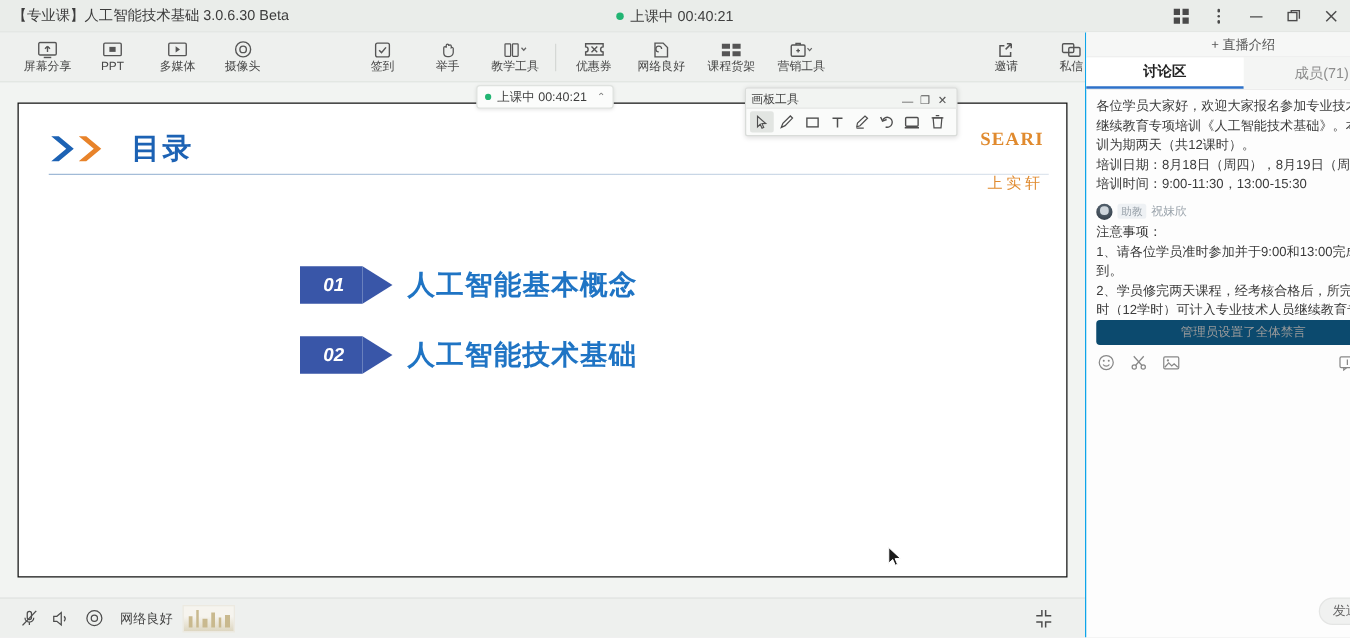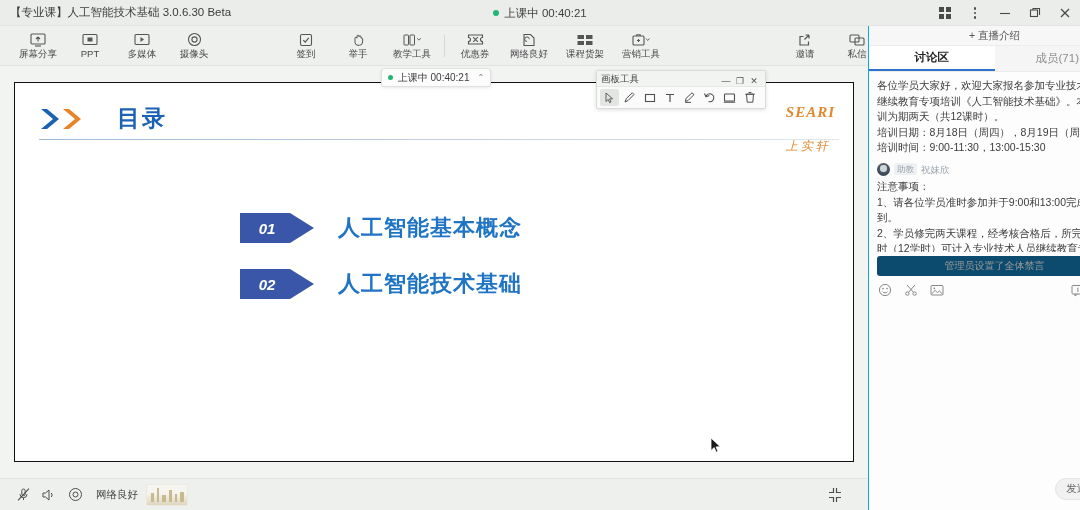--- a/index.html
+++ b/index.html
@@ -71,33 +71,33 @@
     position: absolute; top: 66px; left: 0; width: 868px; height: 412px;
     background: #f2f4f2;
   }
   .slide {
     position: absolute; left: 14px; top: 16px; width: 840px; height: 380px;
     background: #ffffff;
     border: 1px solid #111;
     overflow: hidden;
   }
   .slide-title-row {
-    position: absolute; left: 24px; top: 20px; display: flex; align-items: center; gap: 22px;
+    position: absolute; left: 24px; top: 20px; display: flex; align-items: center; gap: 10px;
   }
   .chev-wrap { display: flex; align-items: center; }
   .slide-title {
     font-size: 23px; font-weight: bold; color: #1c62b4; letter-spacing: 2px;
   }
   .slide-rule {
     position: absolute; left: 24px; top: 56px; width: 800px; height: 1px;
     background: linear-gradient(to right, #9fb9d6, #dfe6ee);
   }
   .seari-logo {
     position: absolute; right: 18px; top: 22px;
-    text-align: left; line-height: 1; font-style: italic;
+    text-align: right; line-height: 1;
   }
   .seari-top {
     font-size: 15px; font-weight: bold; color: #e08a2e;
     letter-spacing: 1px; font-family: "Liberation Serif", serif;
   }
   .seari-bottom {
     font-size: 12px; color: #e08a2e; letter-spacing: 3px; margin-top: 20px;
   }
   .agenda { position: absolute; left: 225px; top: 130px; }
   .agenda-row { display: flex; align-items: center; margin-bottom: 26px; }
@@ -106,21 +106,21 @@
     background: #3956a8; display: flex; align-items: center; justify-content: center;
     color: #fff; font-size: 15px; font-weight: bold; font-style: italic;
     padding-left: 4px;
   }
   .num-arrow {
     width: 0; height: 0;
     border-top: 15px solid transparent; border-bottom: 15px solid transparent;
     border-left: 24px solid #3956a8;
   }
   .agenda-text {
-    margin-left: 24px; font-size: 22px; font-weight: bold; color: #1f74c4;
+    margin-left: 12px; font-size: 22px; font-weight: bold; color: #1f74c4;
     letter-spacing: 1px; white-space: nowrap;
   }
 
   
   .float-timer {
     position: absolute; left: 381px; top: 68px; width: 110px; height: 19px;
     background: #fbfcfb; border: 1px solid #dfe2df; border-radius: 3px;
     display: flex; align-items: center; justify-content: center;
     font-size: 10px; color: #3d3d3d; gap: 4px;
     box-shadow: 0 1px 3px rgba(0,0,0,.10);

